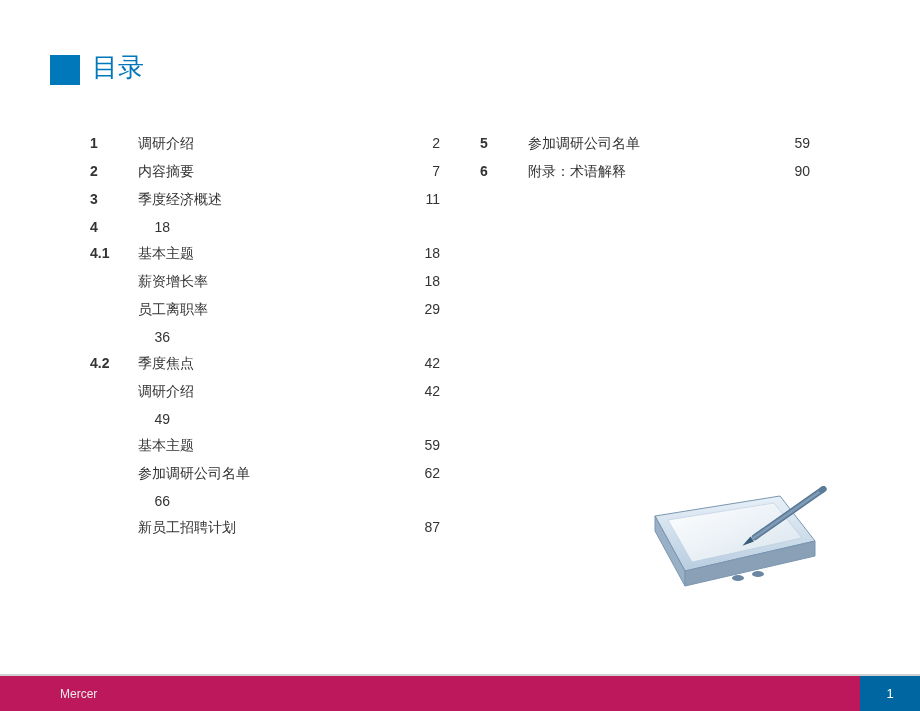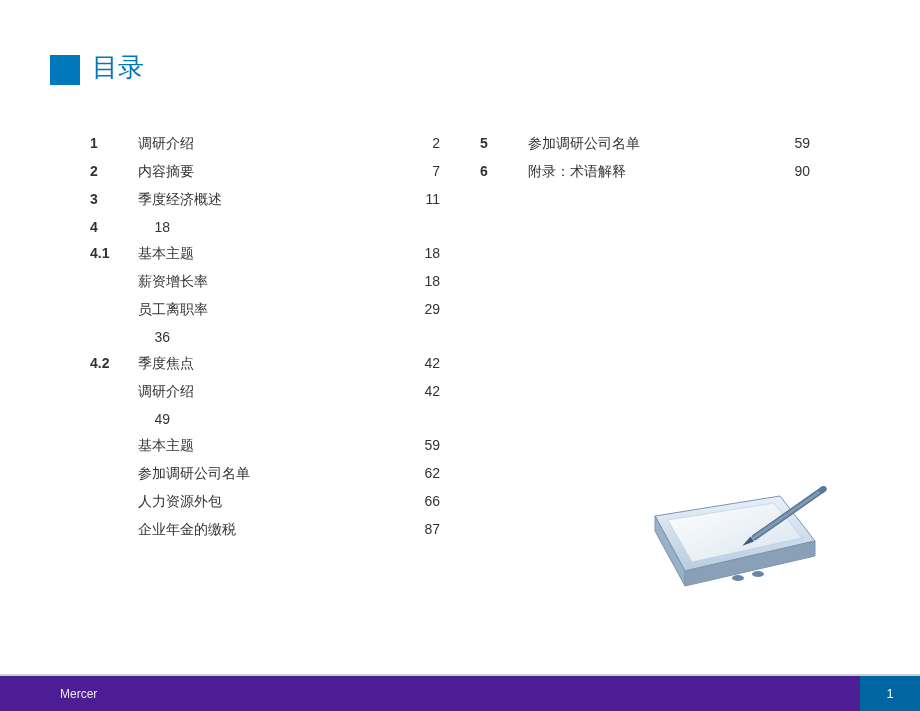--- a/index.html
+++ b/index.html
@@ -71,21 +71,21 @@
     .footer {
       position: absolute;
       bottom: 0;
       left: 0;
       right: 0;
       height: 35px;
       display: flex;
     }
     .footer-left {
       flex: 1;
-      background: #4c1d95;
+      background: #be185d;
       display: flex;
       align-items: center;
       padding-left: 60px;
       color: #eaeaea;
       font-size: 12px;
     }
     .footer-right {
       width: 60px;
       background: #0066a1;
       display: flex;
@@ -177,26 +177,25 @@
         <span class="toc-label">基本主题</span>
         <span class="toc-page">59</span>
       </div>
       <div class="toc-row toc-indent">
         <span class="toc-num"></span>
         <span class="toc-label">参加调研公司名单</span>
         <span class="toc-page">62</span>
       </div>
       <div class="toc-row toc-indent">
         <span class="toc-num"></span>
-        <span class="toc-label">人力资源外包</span>
         <span class="toc-page">66</span>
       </div>
       <div class="toc-row toc-indent">
         <span class="toc-num"></span>
-        <span class="toc-label">企业年金的缴税</span>
+        <span class="toc-label">新员工招聘计划</span>
         <span class="toc-page">87</span>
       </div>
     </div>
   <div class="column column-right" id="col-right">
       <div class="toc-row">
         <span class="toc-num">5</span>
         <span class="toc-label">参加调研公司名单</span>
         <span class="toc-page">59</span>
       </div>
       <div class="toc-row">

